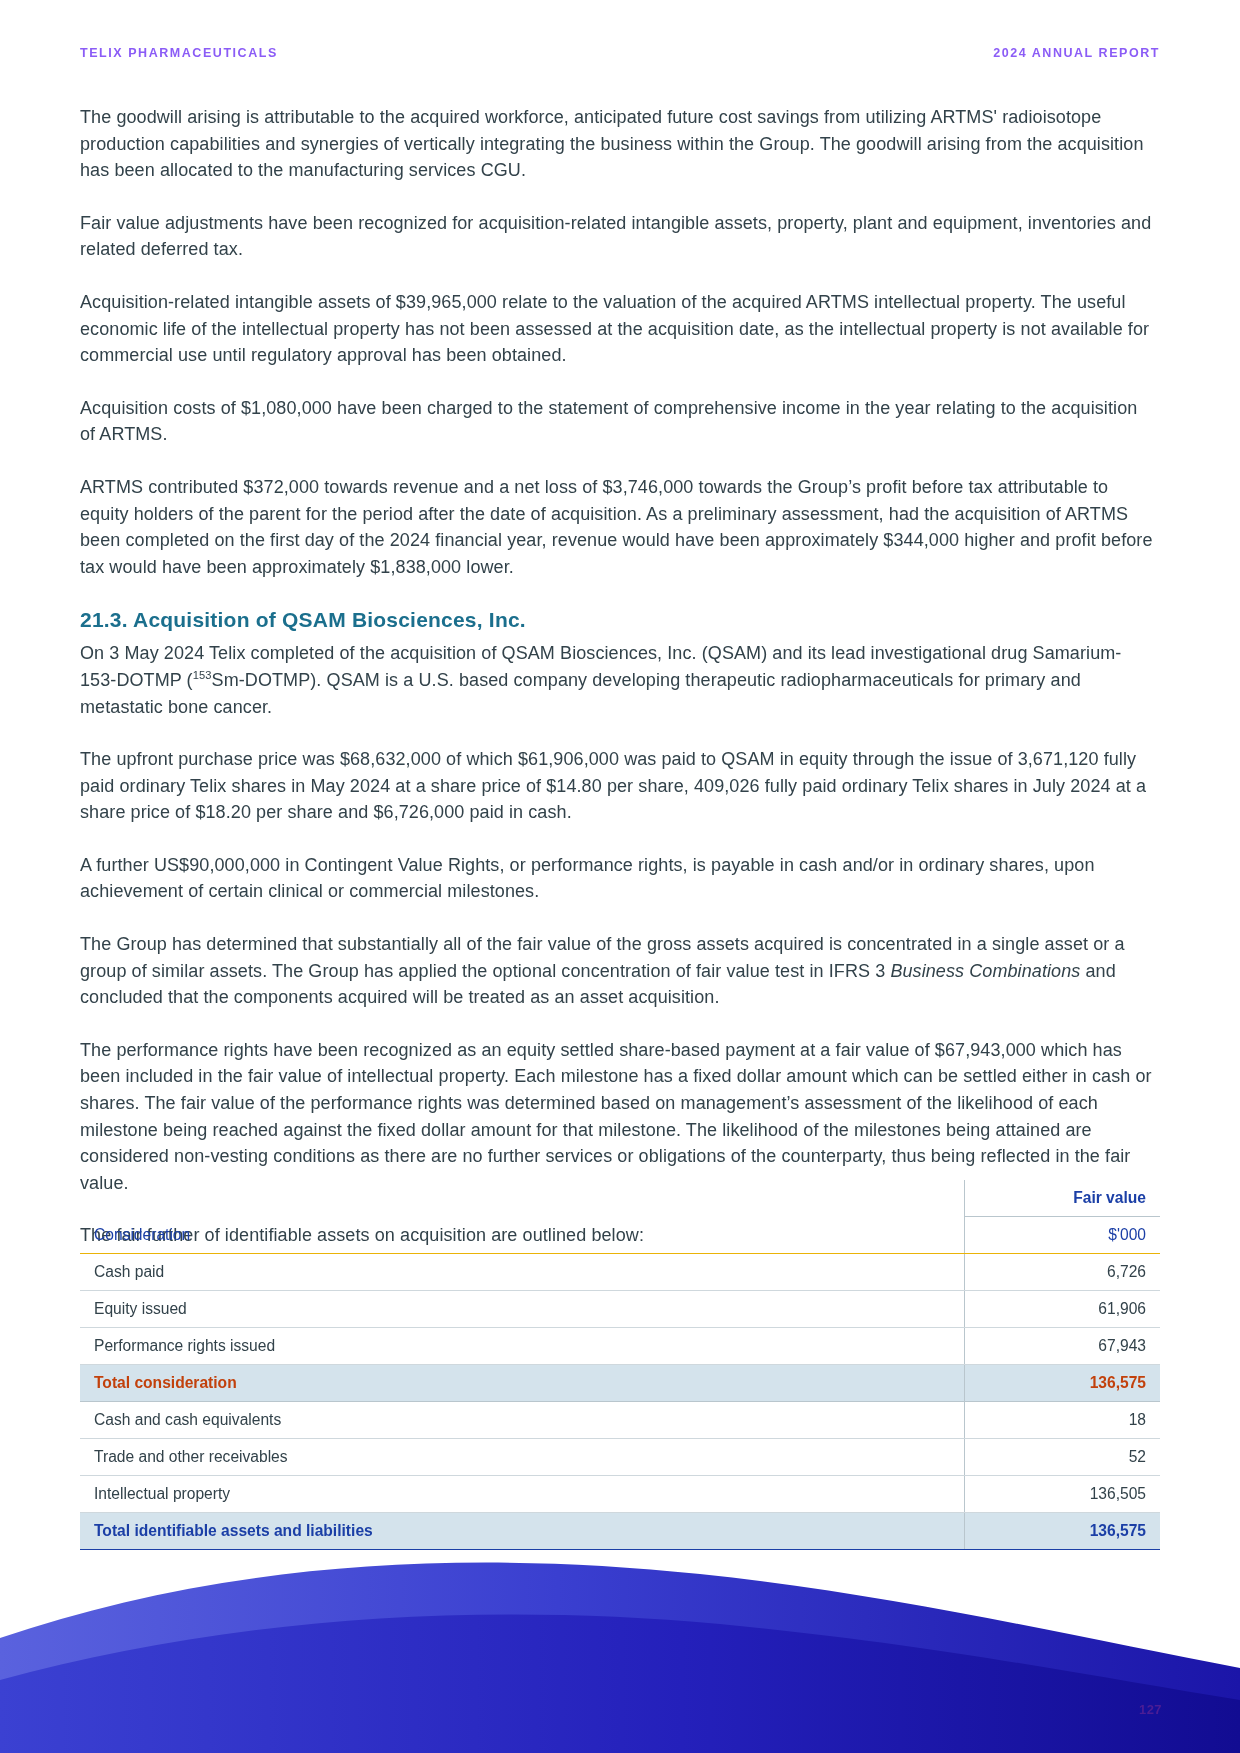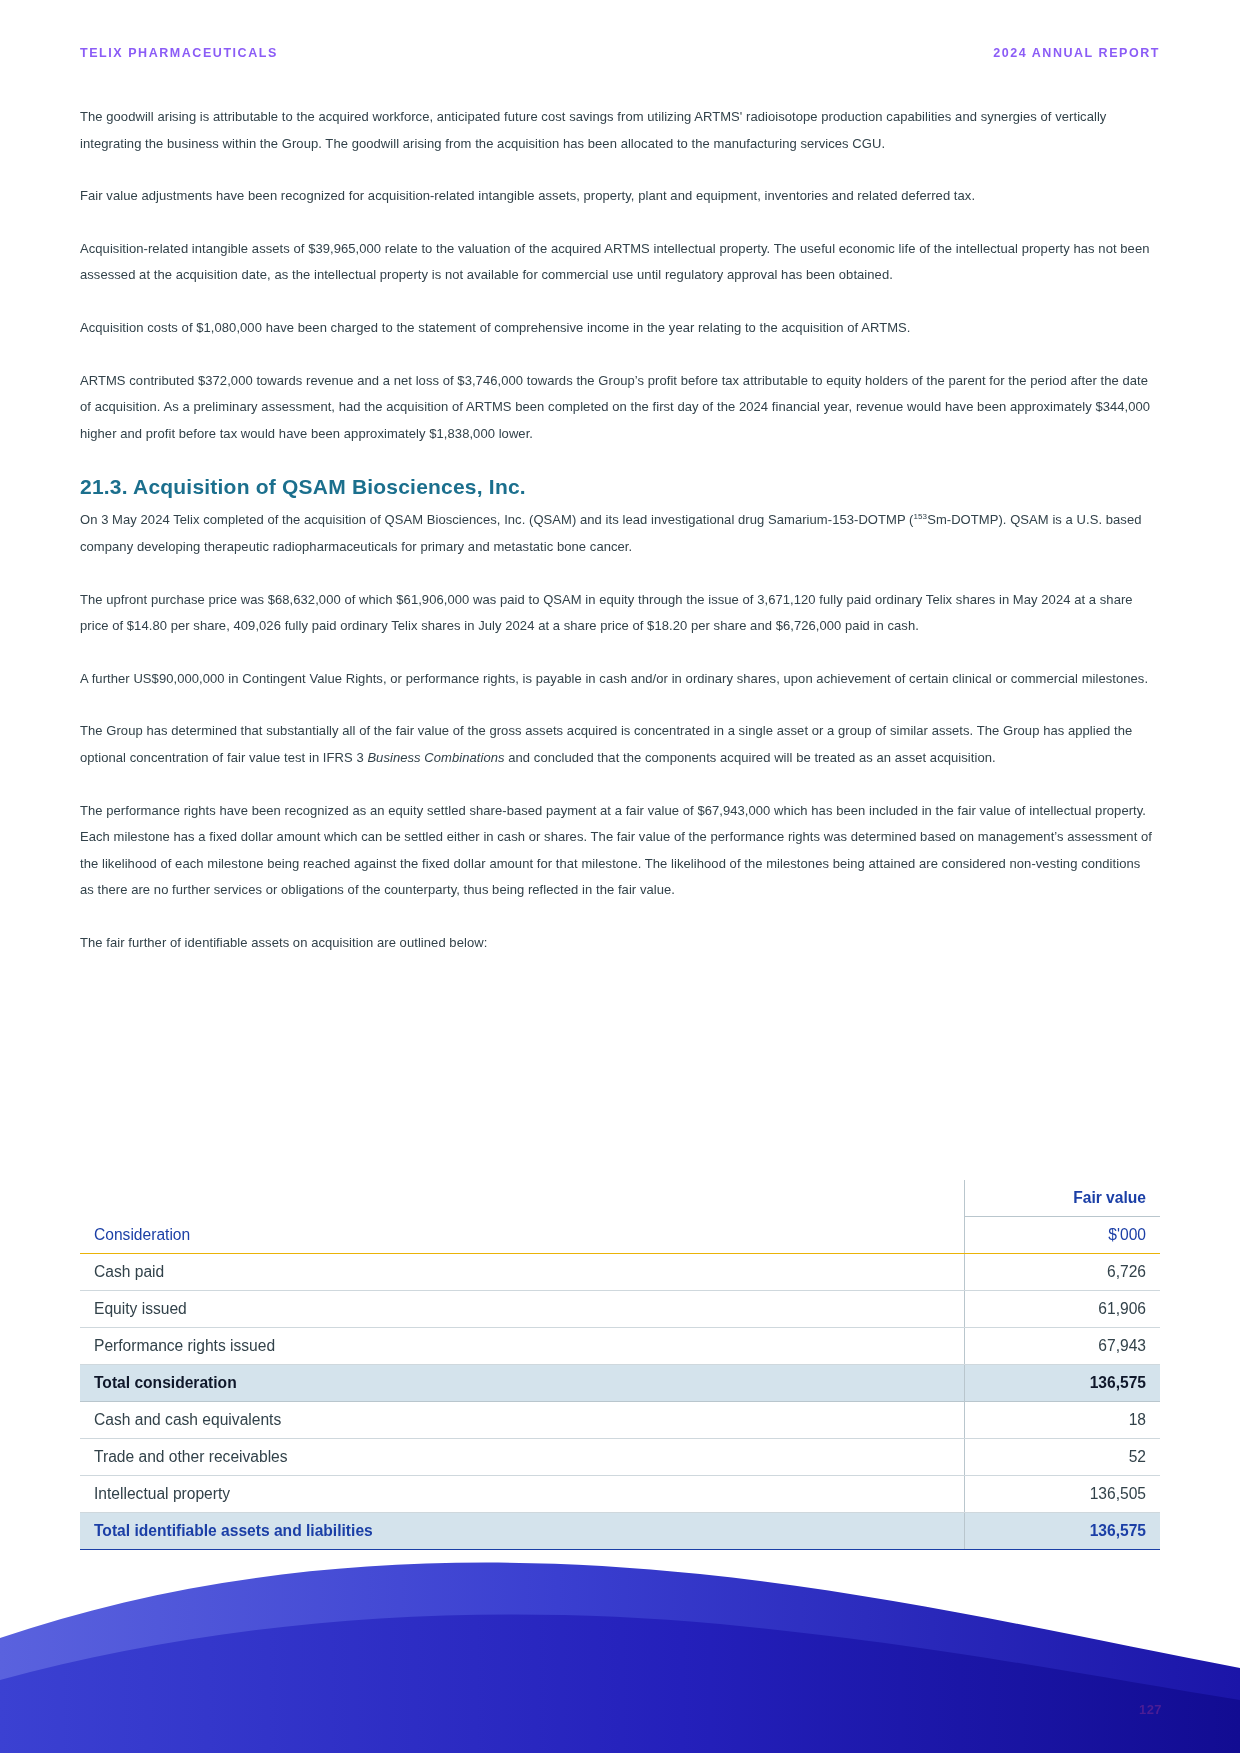--- a/index.html
+++ b/index.html
@@ -21,21 +21,21 @@
     font-size:12.5px; letter-spacing:1.55px; font-weight:700;
     color:#8b5cf6;
   }
   .runhead .right { text-align:right; }
 
   
   .content {
     position:absolute; left:80px; top:104px; width:1080px;
   }
   p.body {
-    font-size:13px;
+    font-size:18px;
     line-height:26.6px;
     margin:0 0 26px 0;
     color:#32424a;
     letter-spacing:0.005em;
     max-width:1075px;
   }
   h3.sect {
     font-size:21px;
     line-height:28px;
     font-weight:700;
@@ -83,21 +83,21 @@
     font-weight:400;
     color:#1b3fa6;
     border-bottom:1px solid #eab308;
   }
   table.fv tr.data td {
     border-bottom:1px solid #cfd8dd;
   }
   table.fv tr.total td {
     background:#d4e3ec;
     font-weight:700;
-    color:#0f172a;
+    color:#c2410c;
     border-bottom:1px solid #b9c6cd;
     border-top:1px solid #b9c6cd;
   }
   table.fv tr.note td {
     border-bottom:1px solid #cfd8dd;
     font-size:15.2px;
   }
   table.fv tr.grand td {
     background:#d4e3ec;
     font-weight:700;

